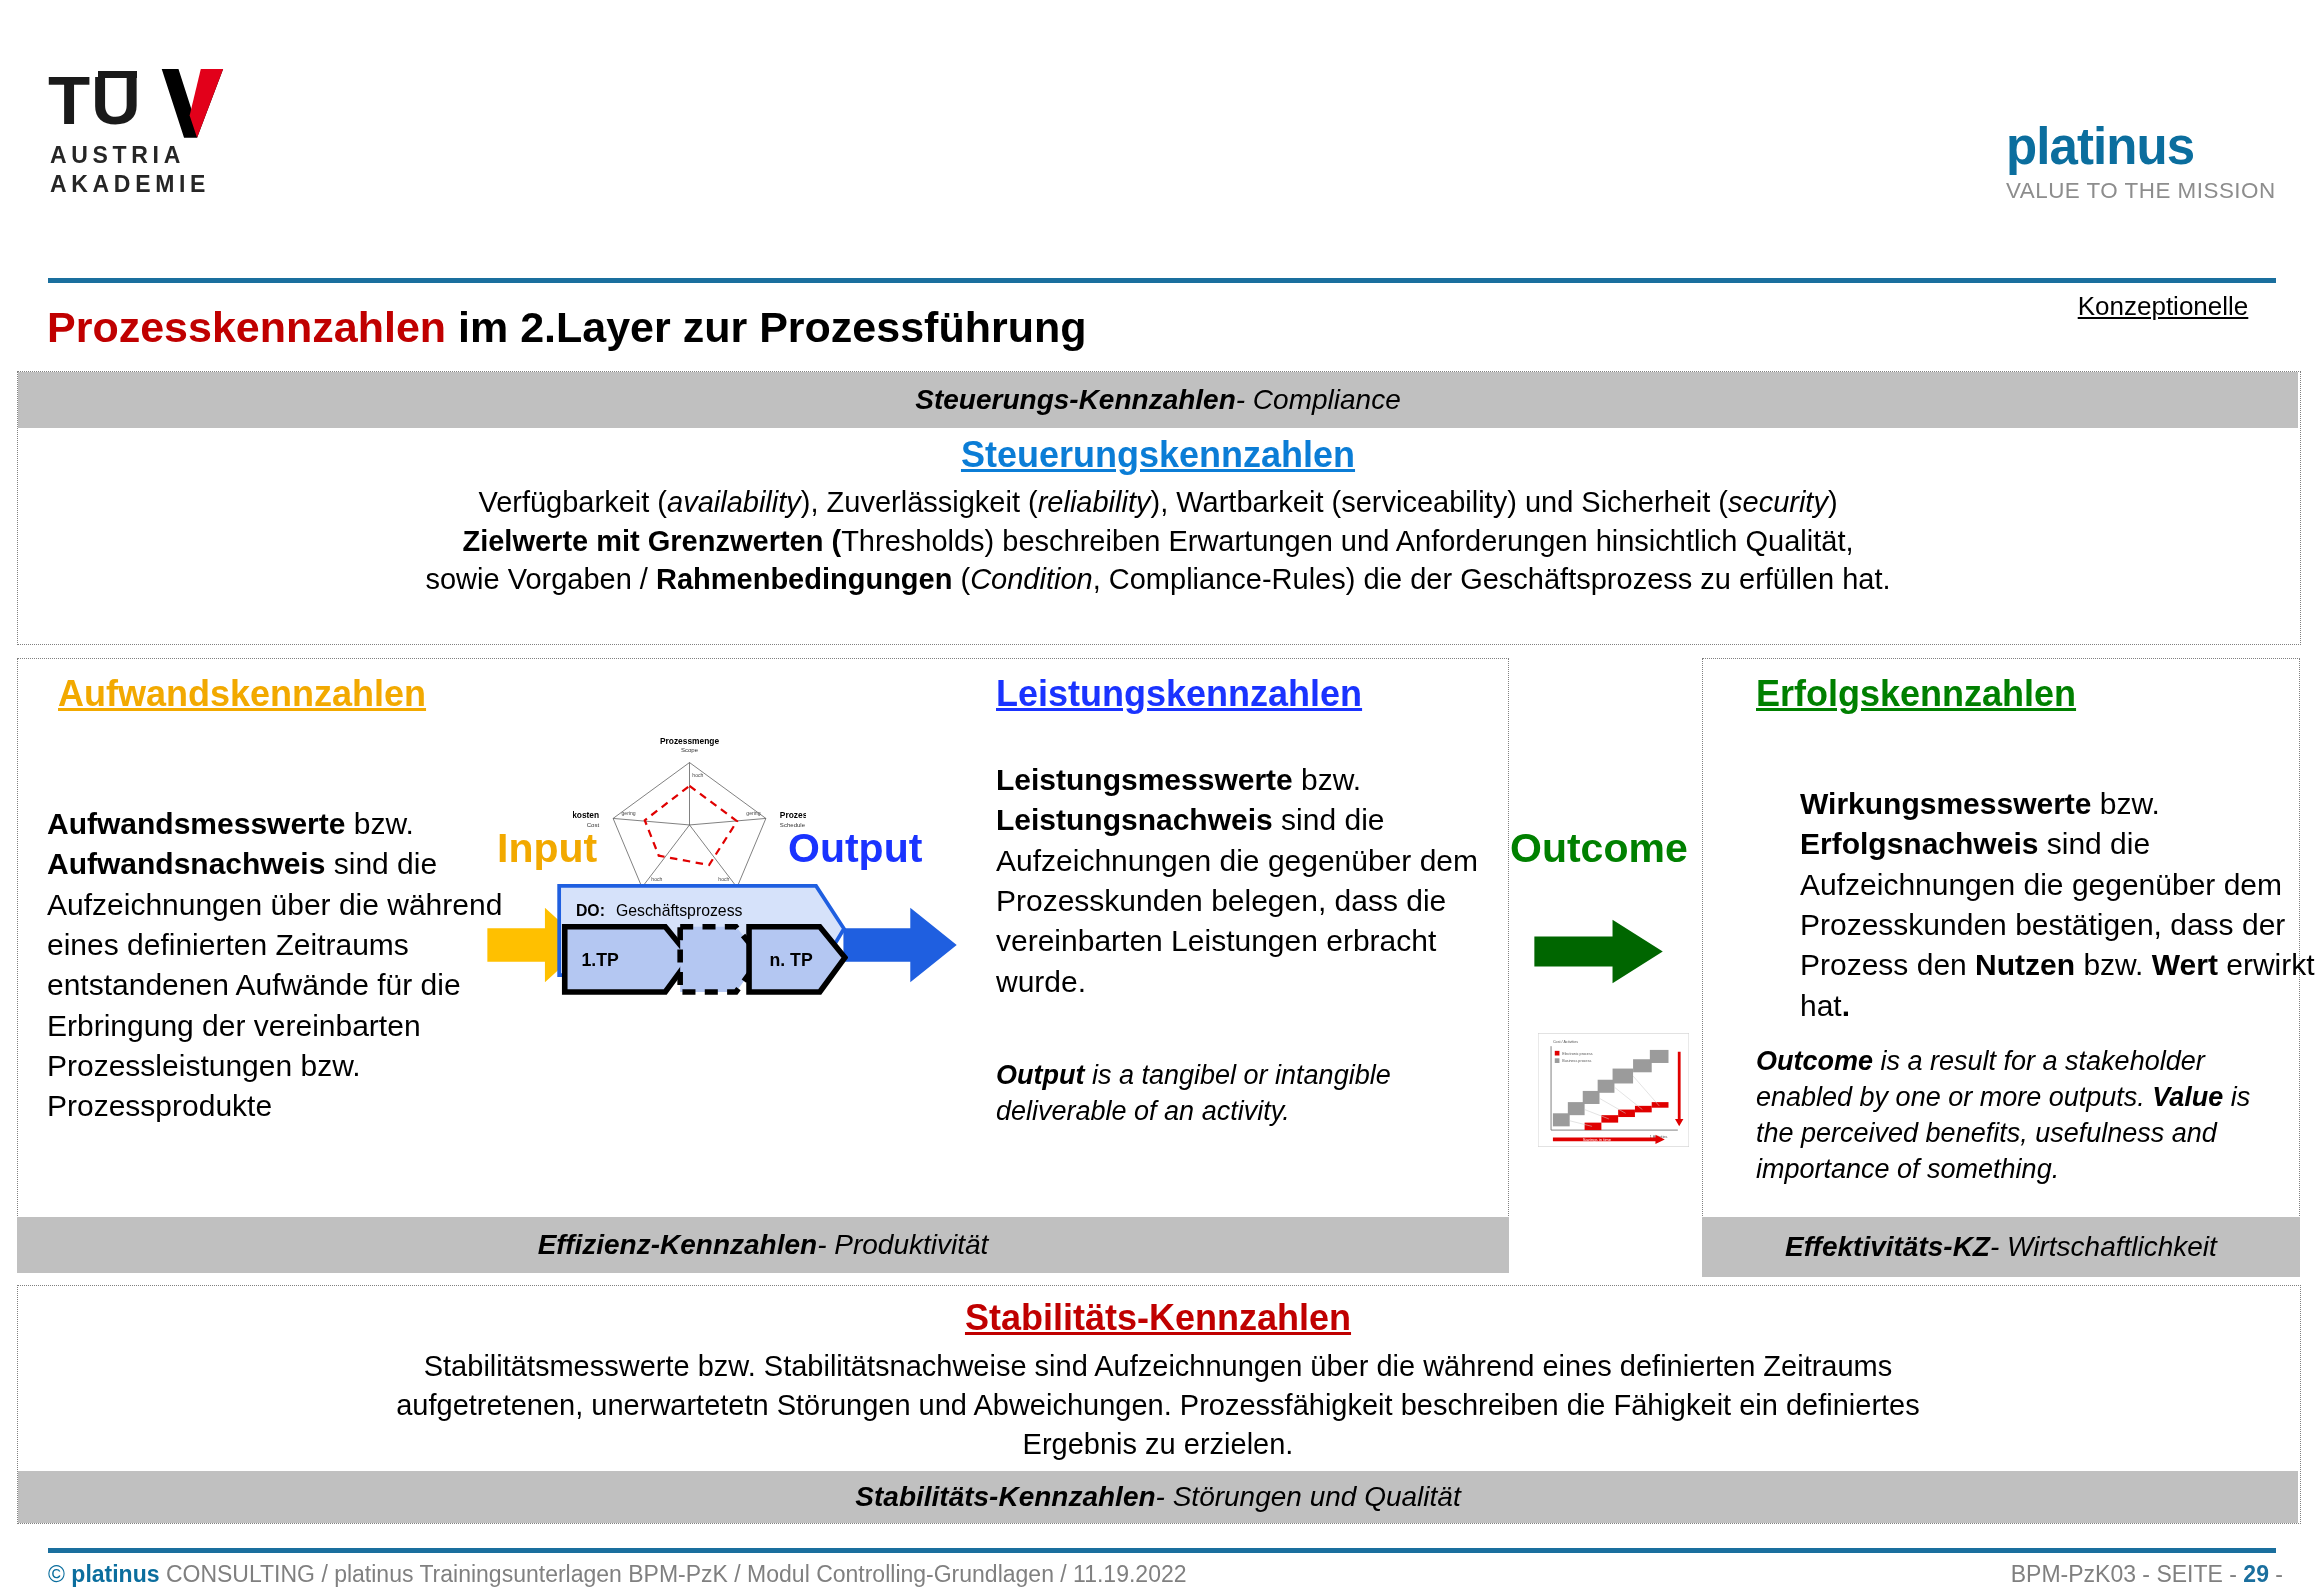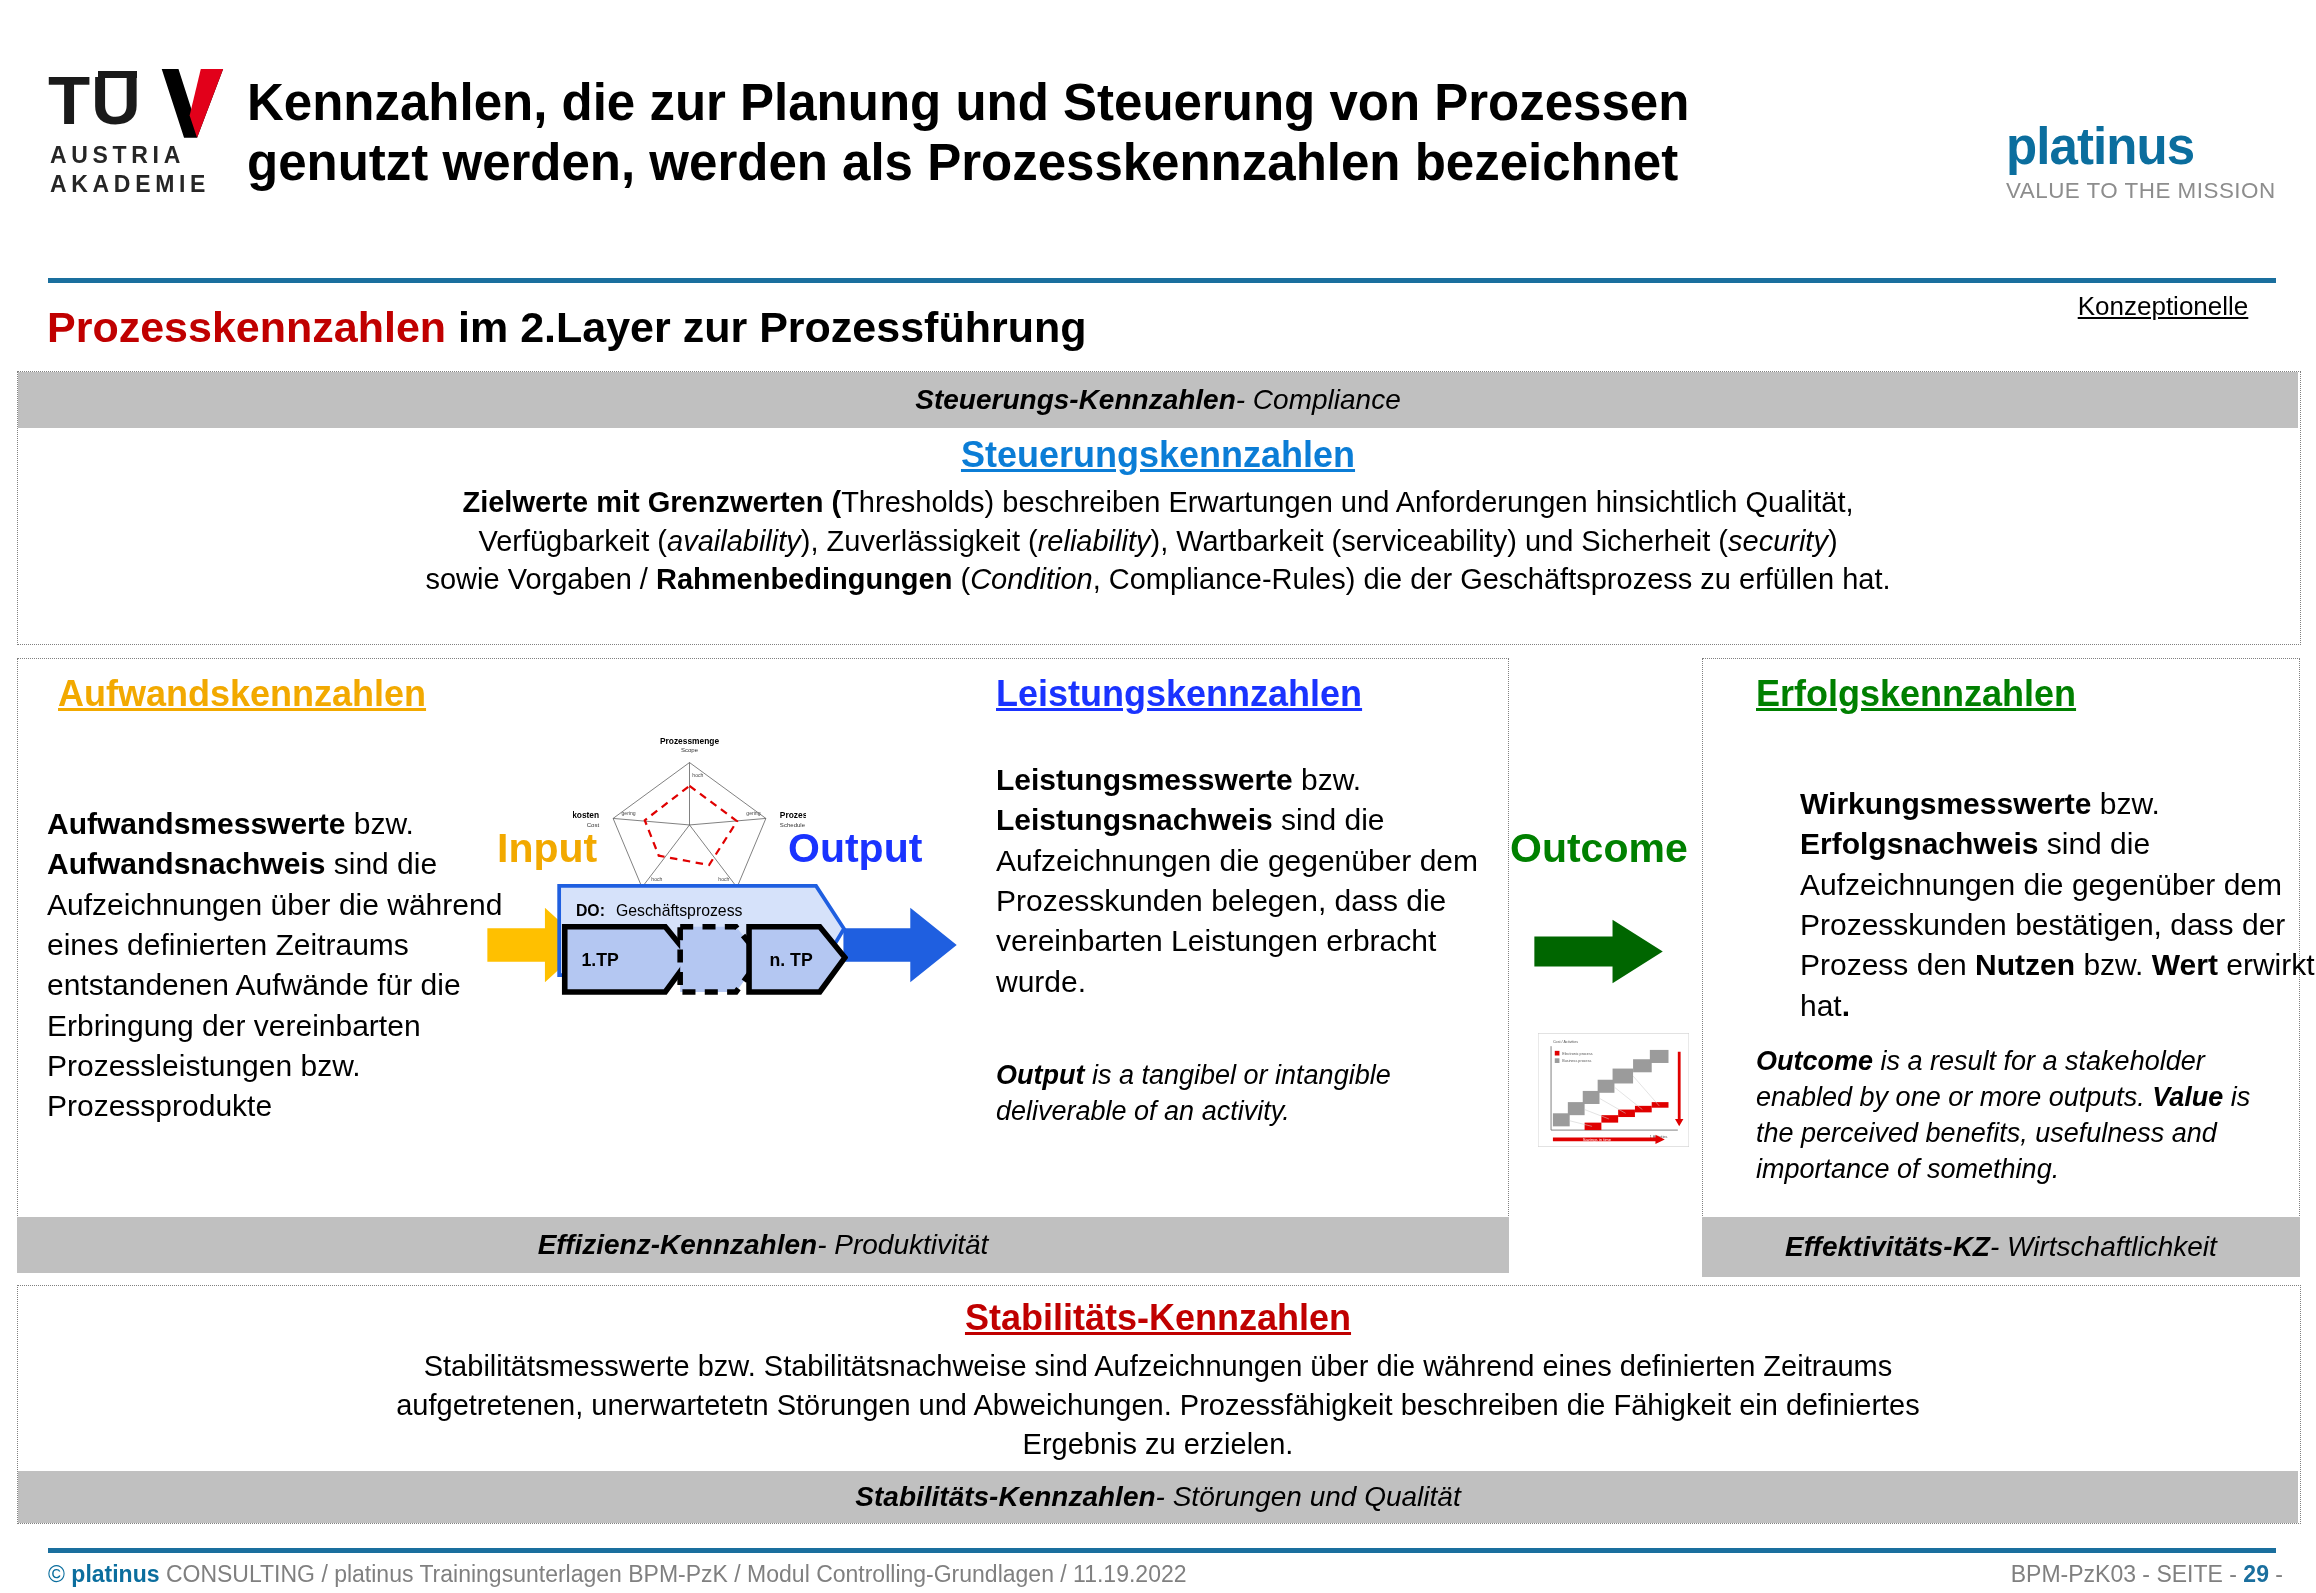--- a/index.html
+++ b/index.html
@@ -336,24 +336,20 @@
       <div class="tuv-macron"></div>
       <svg class="tuv-v-red" width="67" height="73" viewBox="0 0 72 76">
         <polygon points="4,2 22,2 40,58 58,2 70,2 42,76 28,76" fill="#000000"></polygon>
         <polygon points="46,2 70,2 42,76 34,52" fill="#e2001a"></polygon>
       </svg>
     </div>
     <div class="tuv-sub1">AUSTRIA</div>
     <div class="tuv-sub2">AKADEMIE</div>
   </div>
 
-  <div id="slide-title">
-    <span class="tline">Kennzahlen, die zur Planung und Steuerung von Prozessen</span>
-    <span class="tline">genutzt werden, werden als Prozesskennzahlen bezeichnet</span>
-  </div>
 
   <div id="platinus-logo">
     <div class="pl-name">platinus</div>
     <div class="pl-tag">VALUE TO THE MISSION</div>
   </div>
 </div>
 
 <div id="header-rule"></div>
 <div id="konzeptionelle">Konzeptionelle</div>
 
@@ -362,24 +358,24 @@
 </div>
 
 <div id="steuerung-box" class="dotbox">
   <div id="steuerung-bar" class="greybar">
     <span class="b">Steuerungs-Kennzahlen</span>
       <span> - Compliance</span>
   </div>
   <div id="steuerung-body">
     <div id="steuerung-title">Steuerungskennzahlen</div>
     <div class="steuerung-line">
-      <b>Zielwerte mit Grenzwerten (</b><span>Thresholds) beschreiben Erwartungen und Anforderungen hinsichtlich Qualität,</span>
+      <span>Verfügbarkeit (</span><i>availability</i><span>), Zuverlässigkeit (</span><i>reliability</i><span>), Wartbarkeit (serviceability) und Sicherheit (</span><i>security</i><span>)</span>
     </div>
     <div class="steuerung-line">
-      <span>Verfügbarkeit (</span><i>availability</i><span>), Zuverlässigkeit (</span><i>reliability</i><span>), Wartbarkeit (serviceability) und Sicherheit (</span><i>security</i><span>)</span>
+      <b>Zielwerte mit Grenzwerten (</b><span>Thresholds) beschreiben Erwartungen und Anforderungen hinsichtlich Qualität,</span>
     </div>
     <div class="steuerung-line">
       <span>sowie Vorgaben / </span><b>Rahmenbedingungen</b><span> (</span><i>Condition</i><span>, Compliance-Rules) die der Geschäftsprozess zu erfüllen hat.</span>
     </div>
   </div>
 </div>
 
 <div id="left-box" class="dotbox"></div>
 <div id="right-box" class="dotbox"></div>
 

